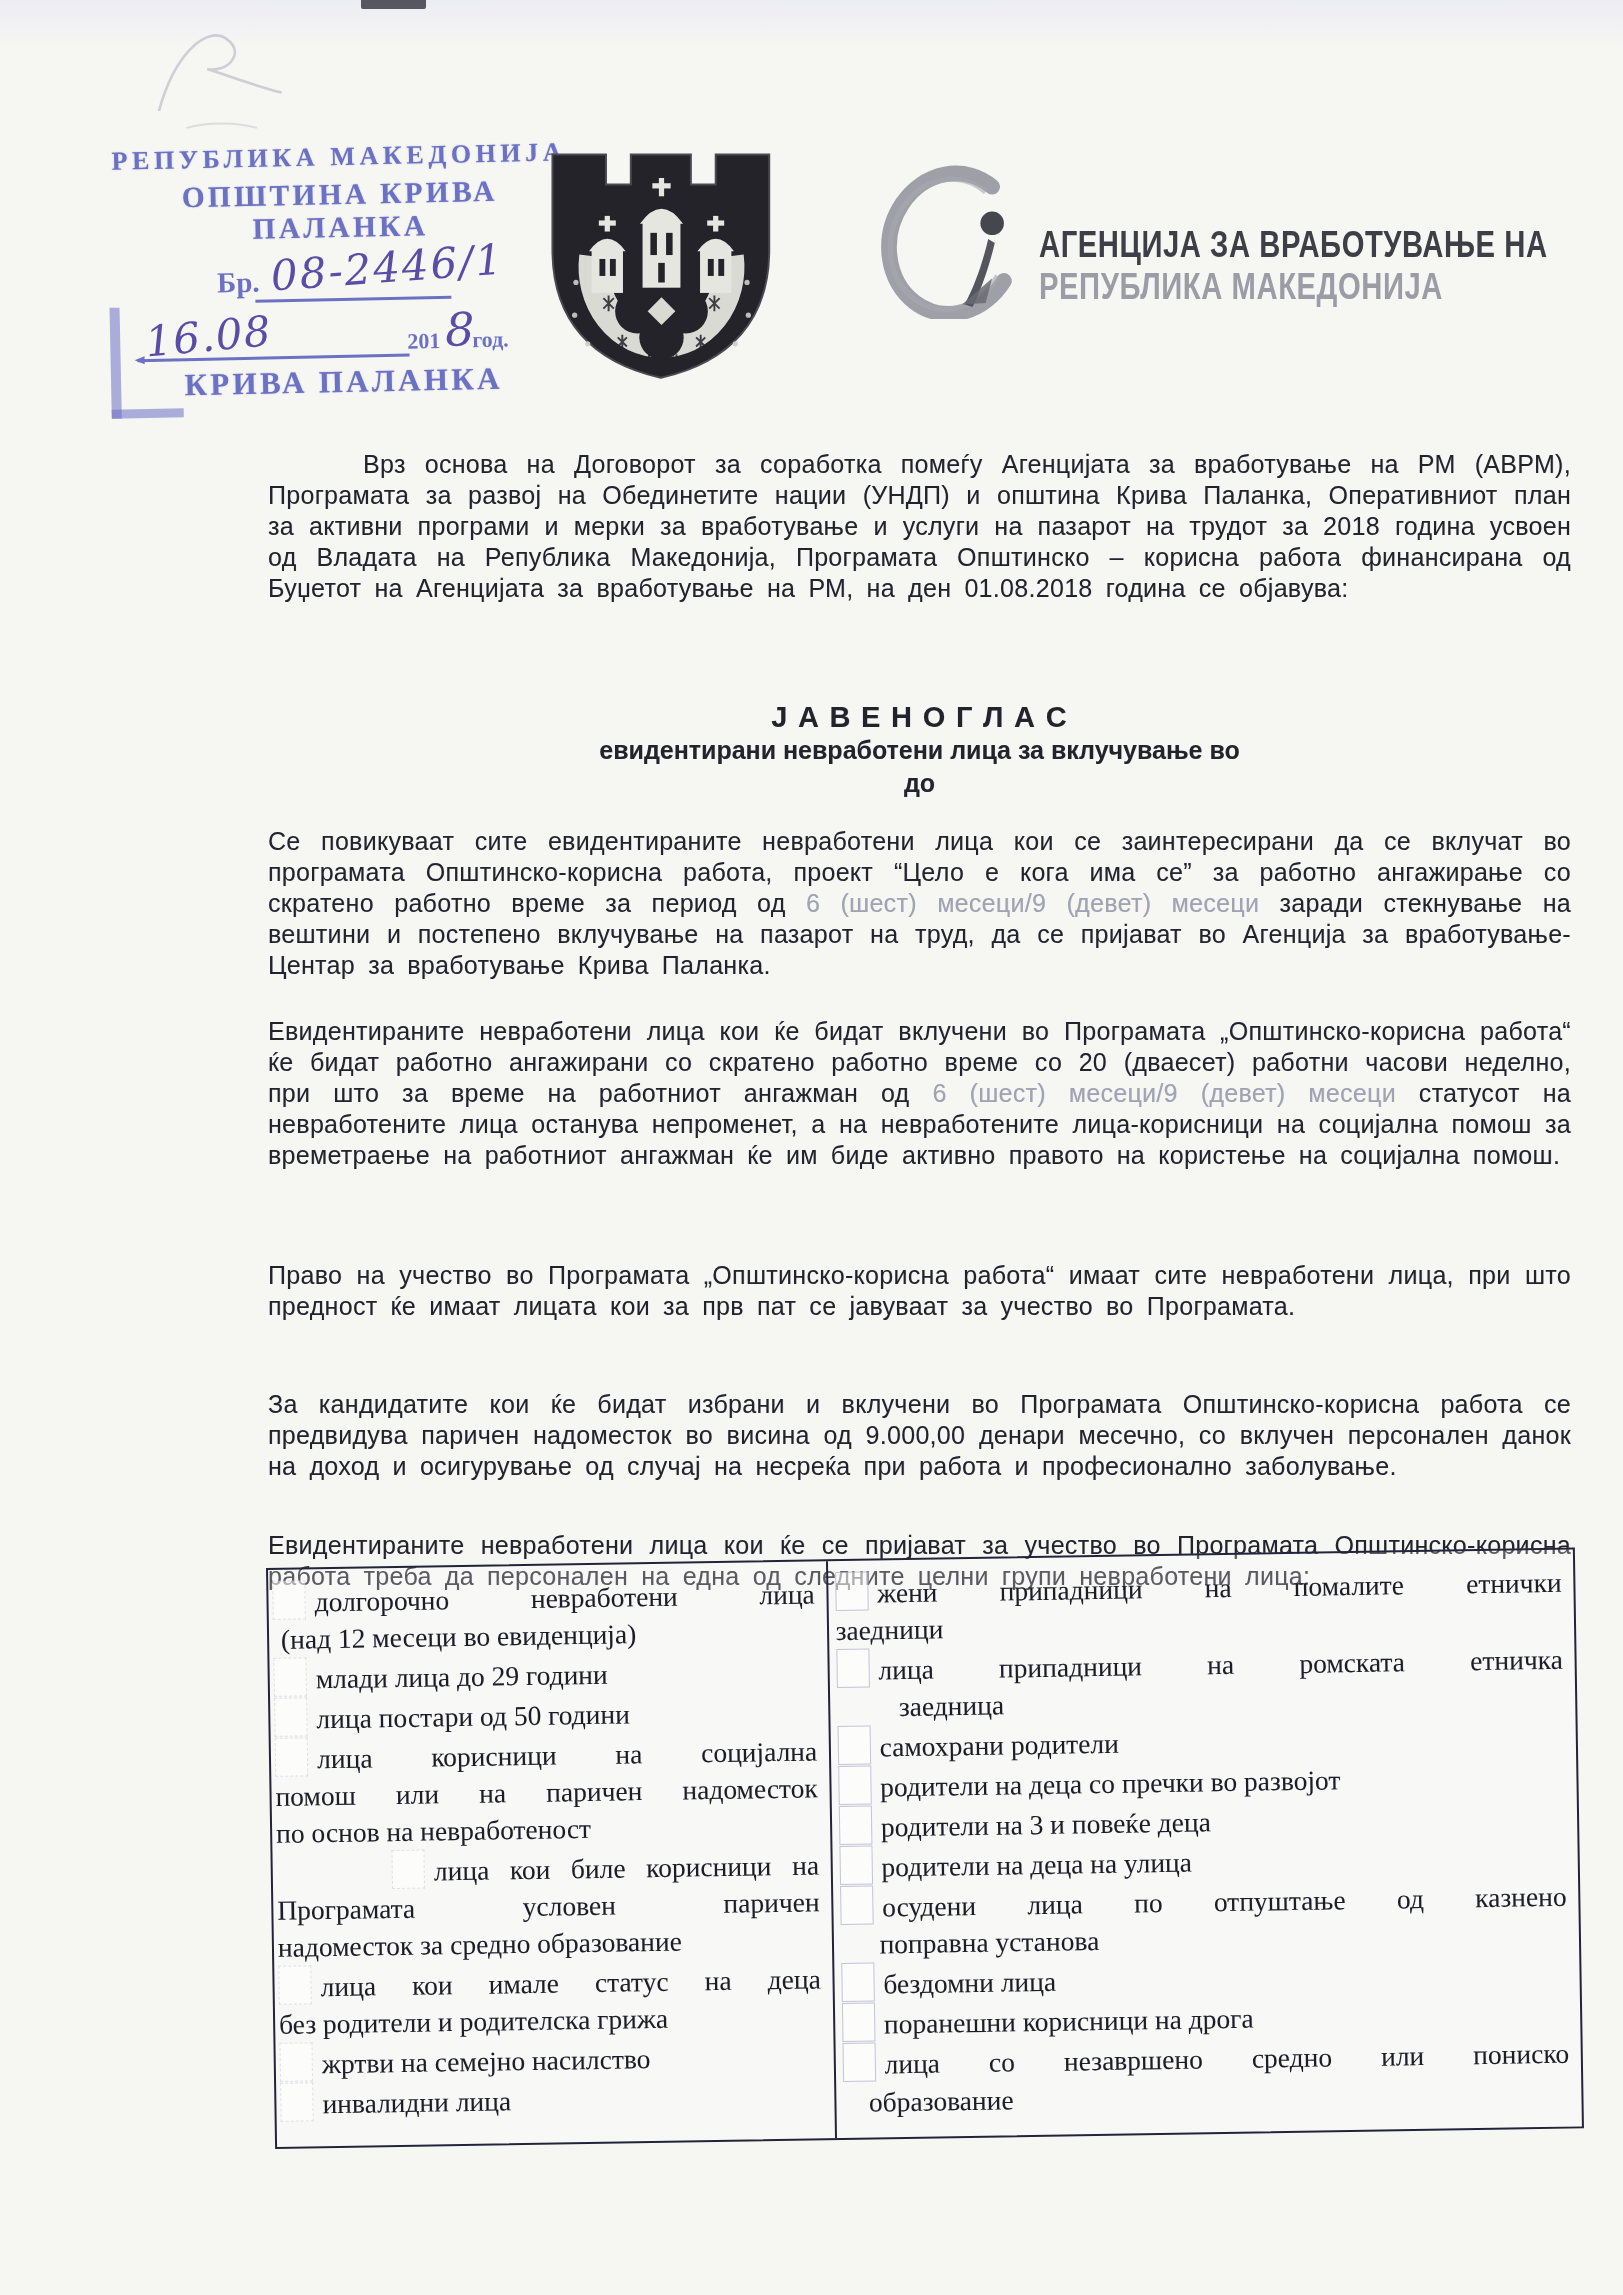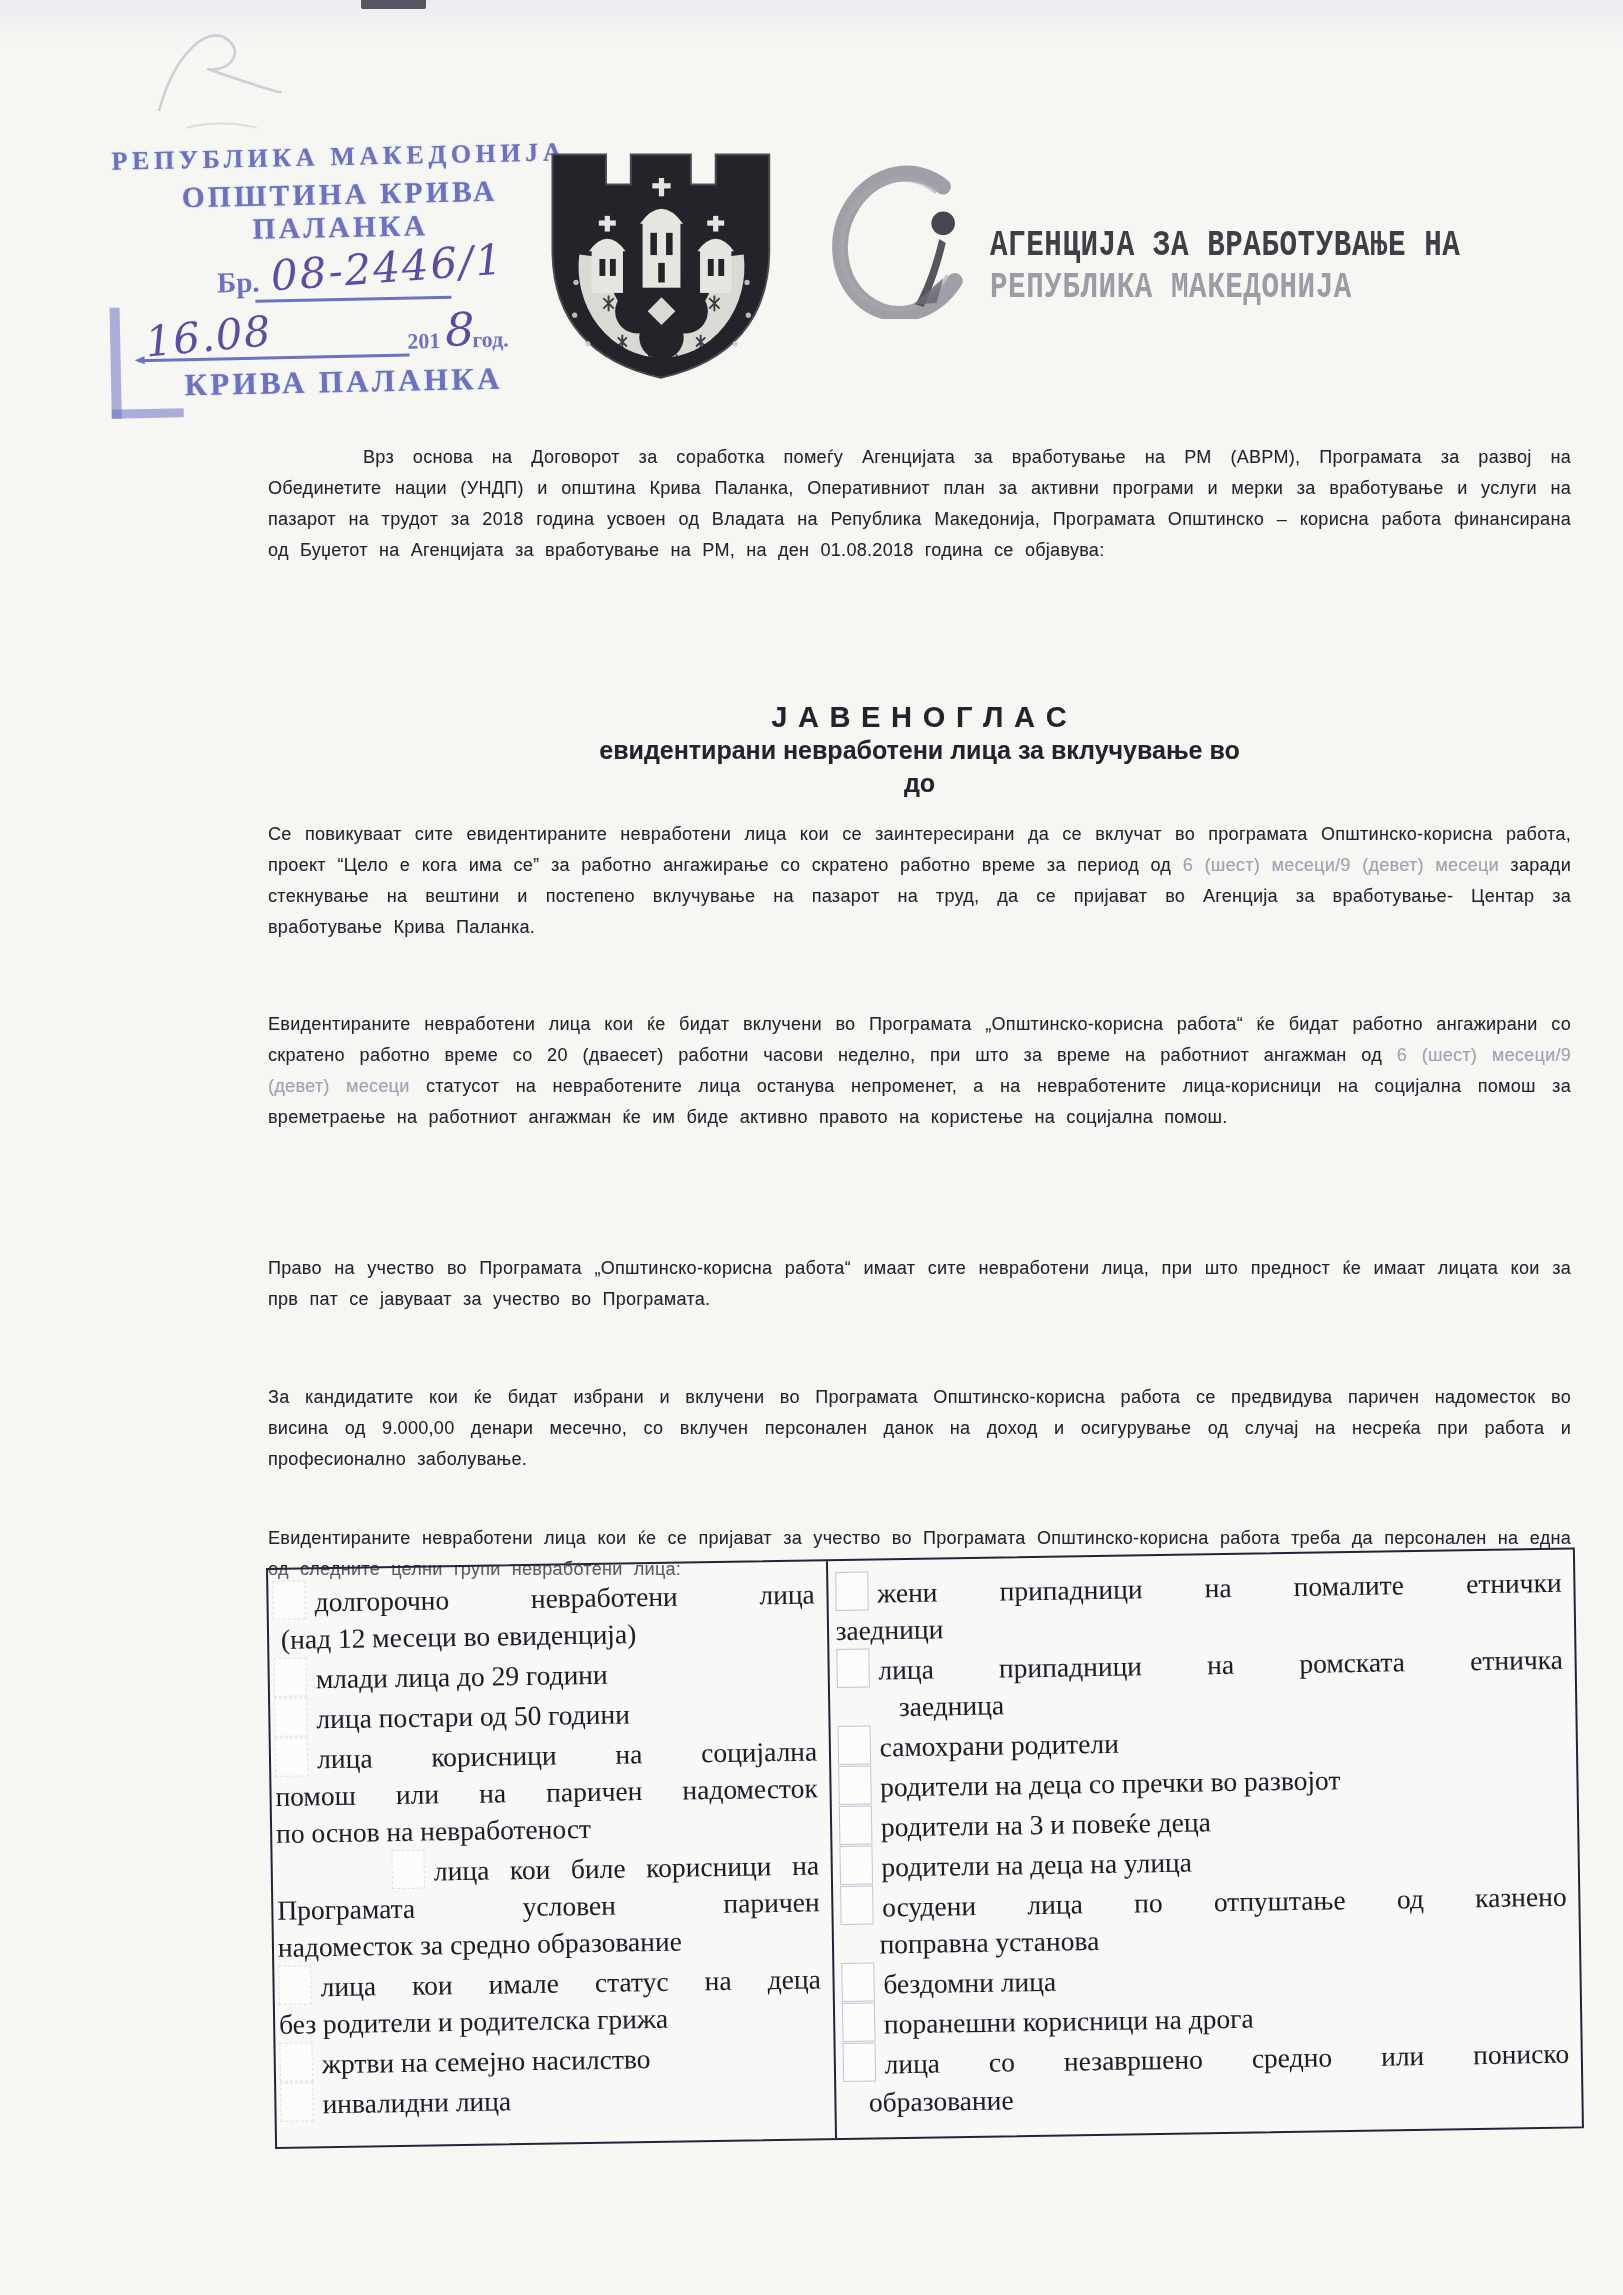--- a/index.html
+++ b/index.html
@@ -33,29 +33,29 @@
   .stamp .date-line{position:absolute;top:221px;left:38px;width:272px;height:3.3px;background:#6b71c3;}
   .stamp .date-line::before{content:"";position:absolute;left:-2.6px;top:-3.3px;border-right:10.5px solid #6b71c3;border-top:4.6px solid transparent;border-bottom:4.6px solid transparent;}
   .stamp .yr-pre{position:absolute;top:196px;left:308px;font-size:22px;font-weight:bold;}
   .stamp .yr-hw{position:absolute;top:171px;left:346px;font-size:46px;}
   .stamp .yr-suf{position:absolute;top:196px;left:373px;font-size:22px;font-weight:bold;}
   .stamp .s-city{position:absolute;top:230px;left:0;width:100%;text-align:center;font-size:31px;font-weight:bold;letter-spacing:3.3px;text-shadow:0 0 1.3px rgba(107,113,195,.6);}
   .stamp .corner-v{position:absolute;left:10.5px;top:169px;width:10.5px;height:111px;background:#6b71c3;opacity:.55;}
   .stamp .corner-h{position:absolute;left:10.5px;top:271px;width:72px;height:9.2px;background:#6b71c3;opacity:.55;}
   
   .emblem{position:absolute;left:542px;top:144px;}
-  .logo{position:absolute;left:802px;top:160px;width:654px;height:160px;font-family:Liberation Mono, monospace;}
+  .logo{position:absolute;left:851px;top:160px;width:654px;height:160px;}
   .logo .ring{position:absolute;left:13px;top:3.3px;}
   .logo .lt{position:absolute;left:188px;font-weight:bold;font-size:37px;transform:scaleX(0.79);transform-origin:left center;white-space:nowrap;letter-spacing:0.7px;}
   .logo .lt1{top:64px;color:#3e3e46;}
   .logo .lt2{top:106px;color:#9c9ca6;}
   
   .para{
     position:absolute;left:268px;width:1303px;
-    font-size:18px;line-height:31px;text-align:justify;
+    font-size:25px;line-height:31px;text-align:justify;
     letter-spacing:0.3px;word-spacing:5.9px;
     text-shadow:0.4px 0 0 rgba(70,70,160,.22);
   }
   .p1{text-indent:95px;}
   .grey{color:#a0a3b0;margin-top:20px;}
   .headblock{position:absolute;left:268px;top:656px;width:1303px;text-align:center;font-weight:bold;text-shadow:0.4px 0 0 rgba(70,70,160,.22);}
   .headblock .t{font-size:29px;line-height:34px;letter-spacing:1.3px;margin-top:44px;}
   .headblock .s{font-size:25px;line-height:33px;}
   
   .tbl{

